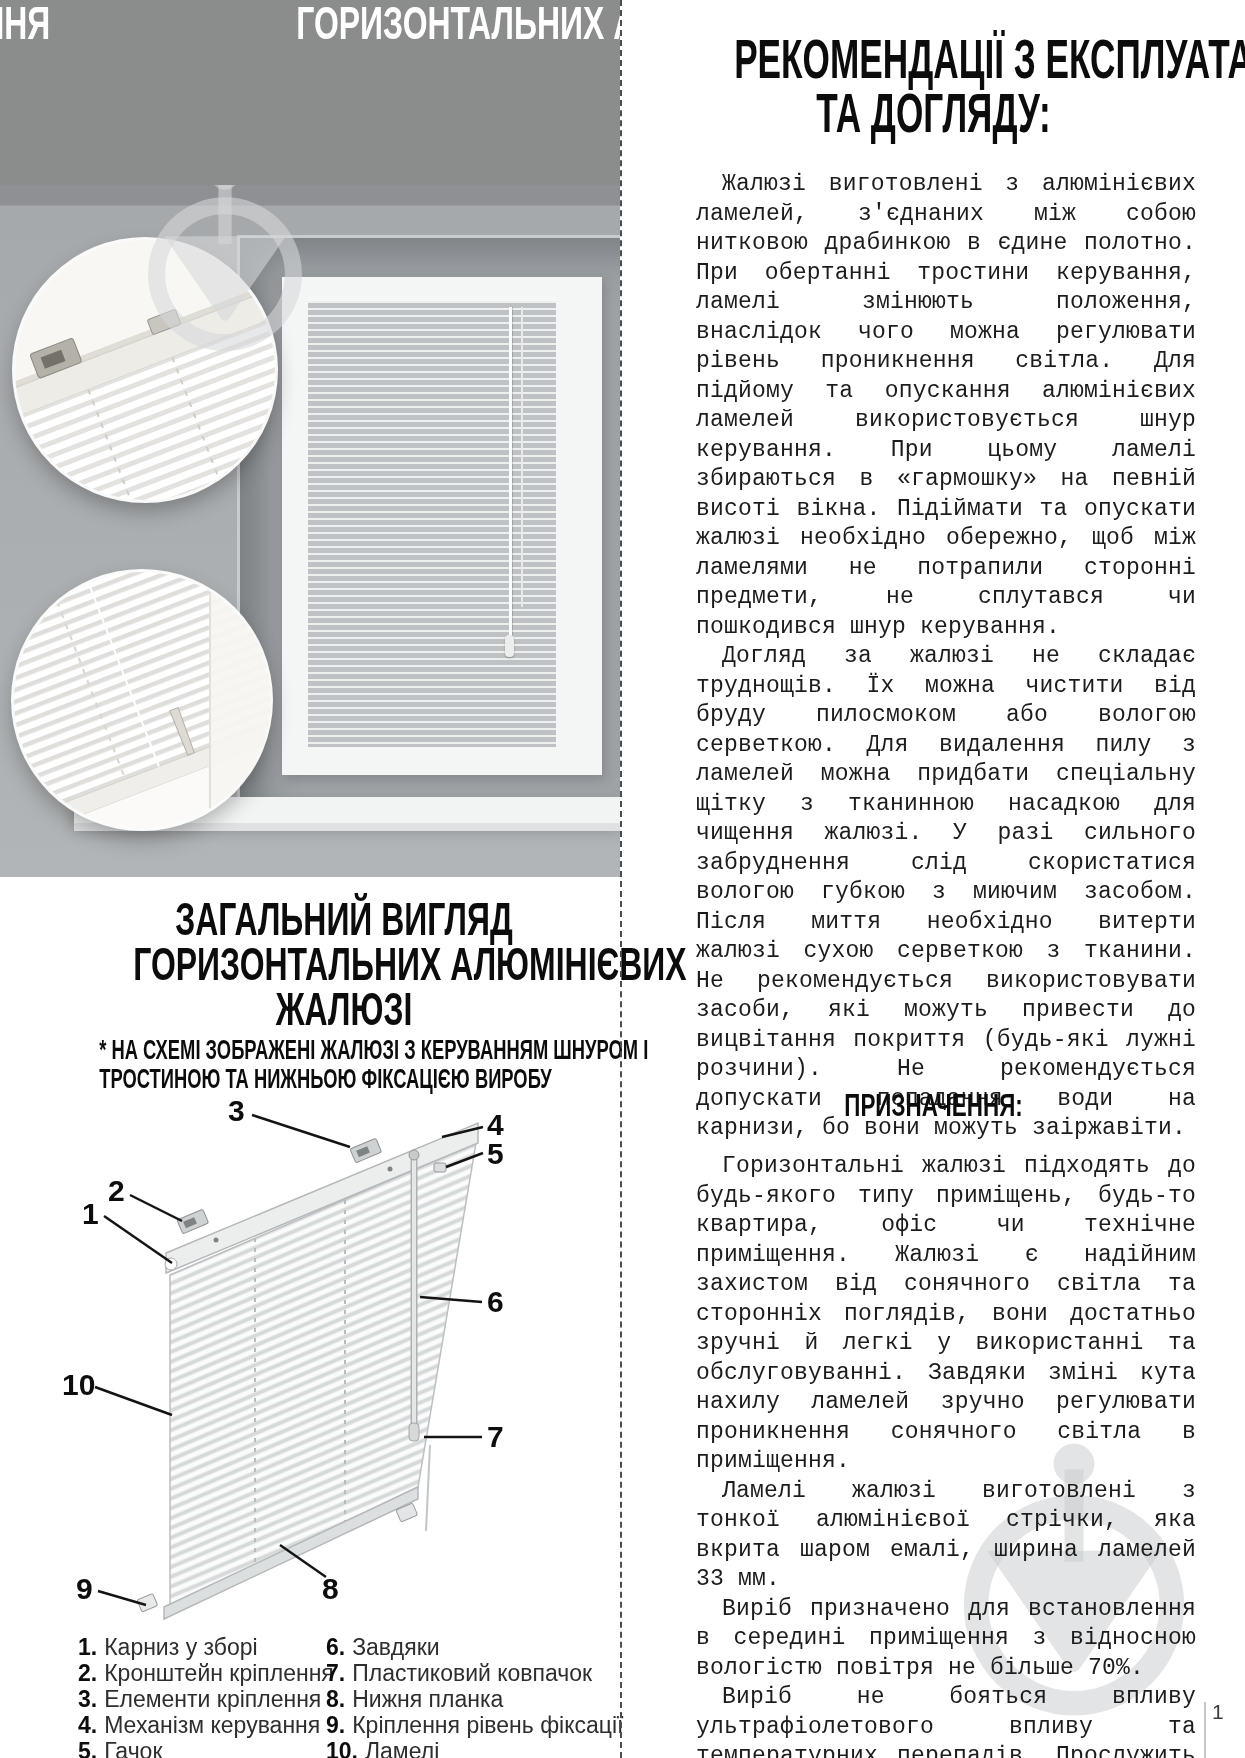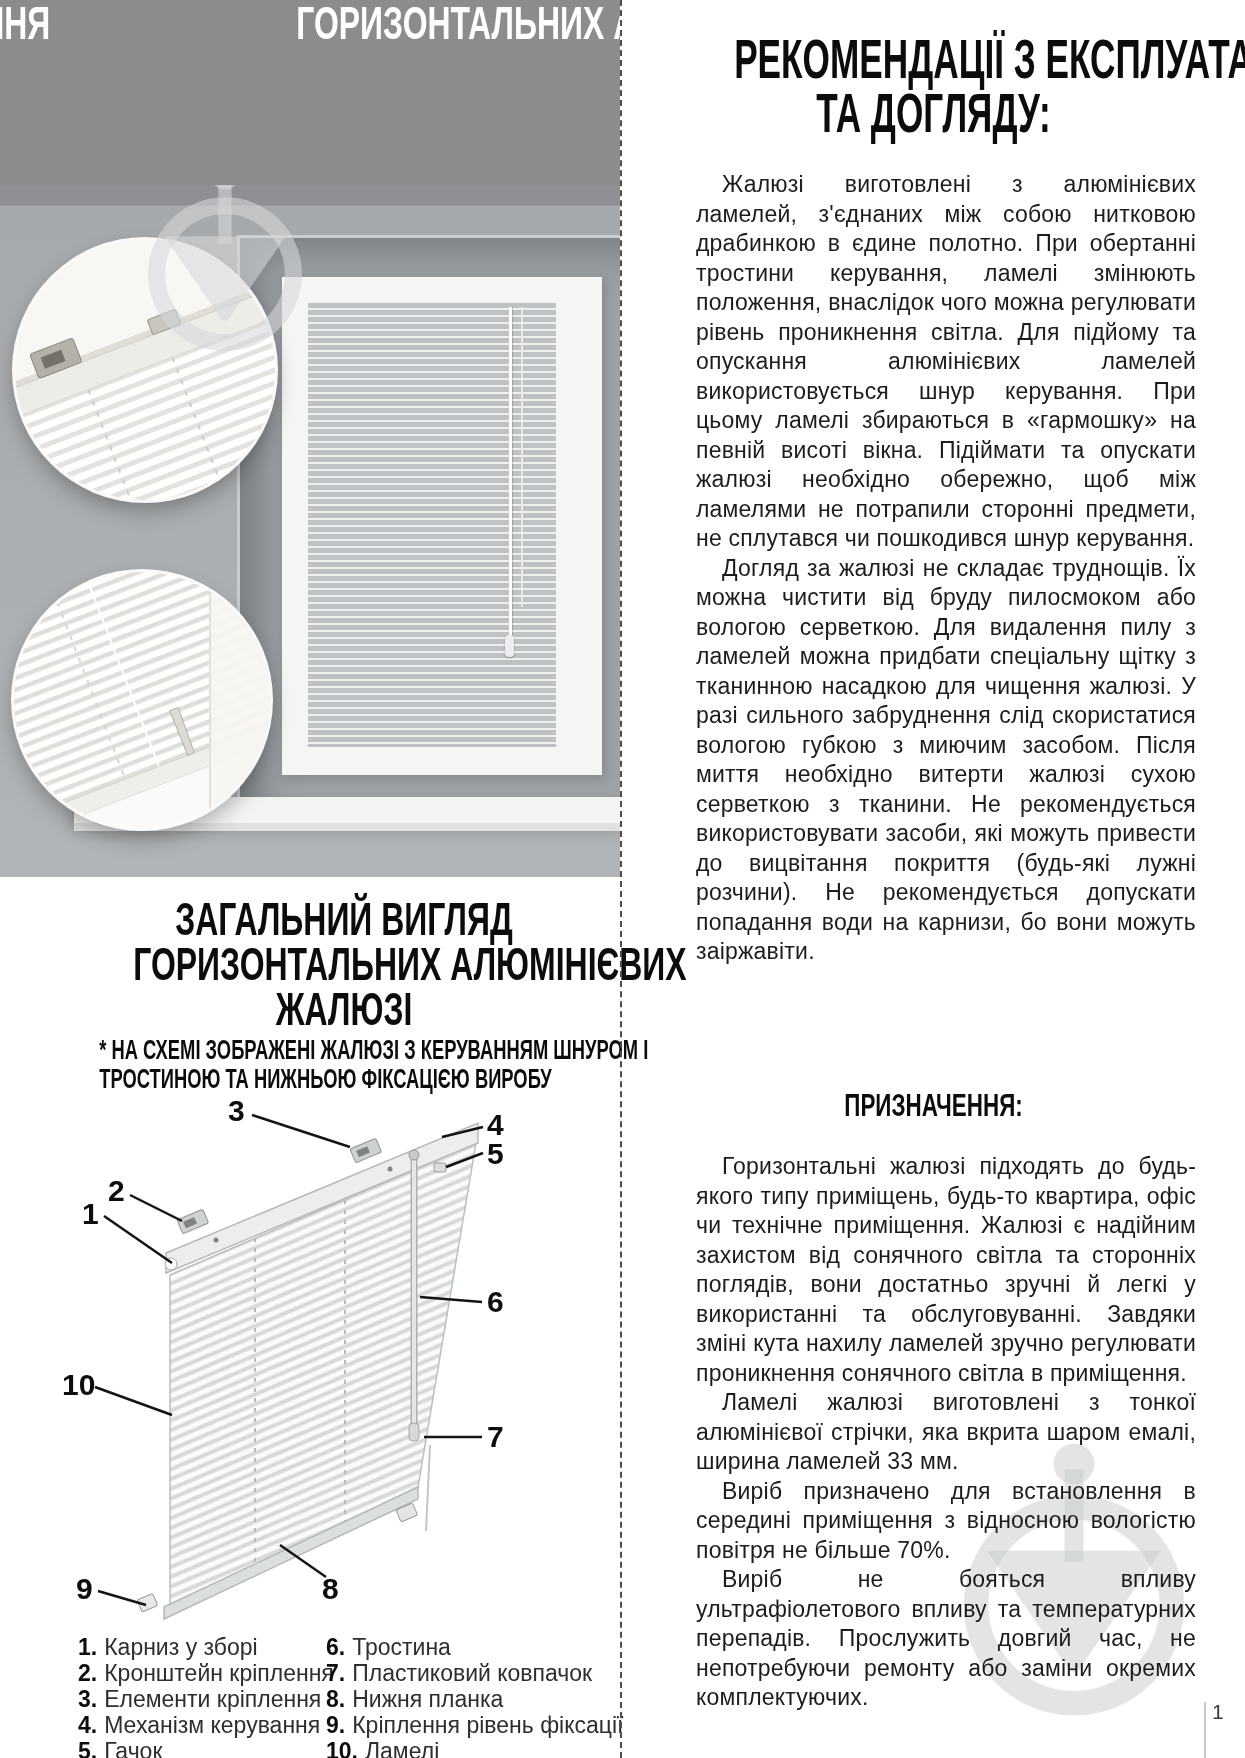--- a/index.html
+++ b/index.html
@@ -52,21 +52,21 @@
   .legend .colA{width:248px;}
   .legend .colB{width:344px;}
   .legend-row{font-size:23px;line-height:26px;color:#2e2e2e;white-space:nowrap;margin-left:48px;}
   .legend-row .lnum{font-weight:bold;color:#0d0d0d;margin-right:7px;}
   
   .right-col{position:absolute;left:622px;top:0;width:623px;height:1758px;}
   .rec-head{position:absolute;left:0;top:32px;width:100%;text-align:center;
     font-size:55px;line-height:54px;color:#0c0c0c;}
   .rec-head .ln{transform:scaleX(.64);}
   .body-text{position:absolute;left:74px;width:500px;text-align:justify;
-    font-size:23px;line-height:29.5px;color:#1c1c1c;letter-spacing:.2px;}
+    font-size:23px;line-height:29.5px;color:#1c1c1c;letter-spacing:.2px;font-family:Liberation Mono, monospace;}
   .body-text p{margin:0;text-indent:26px;}
   .care-body{top:170px;}
   .purpose-head{position:absolute;left:0;top:1080px;width:100%;text-align:center;
     font-size:32px;line-height:50px;color:#0c0c0c;}
   .purpose-head .ln{transform:scaleX(.70);}
   .purpose-body{top:1152px;}
   .wm-right{position:absolute;left:316px;top:1442px;width:272px;height:283px;color:rgba(203,206,207,.55);}
   .pageline{position:absolute;left:582px;top:1702px;width:2px;height:56px;background:#c4c6c7;}
   .pagenum{position:absolute;left:590px;top:1700px;font-size:21px;color:#3c3c3c;}
 </style>
@@ -234,21 +234,21 @@
 
   <div class="legend">
     <div class="colA">
       <div class="legend-row"><span class="lnum">1.</span><span>Карниз у зборі</span></div>
       <div class="legend-row"><span class="lnum">2.</span><span>Кронштейн кріплення</span></div>
       <div class="legend-row"><span class="lnum">3.</span><span>Елементи кріплення</span></div>
       <div class="legend-row"><span class="lnum">4.</span><span>Механізм керування</span></div>
       <div class="legend-row"><span class="lnum">5.</span><span>Гачок</span></div>
     </div>
     <div class="colB">
-      <div class="legend-row"><span class="lnum">6.</span><span>Тростина</span></div>
+      <div class="legend-row"><span class="lnum">6.</span><span>Завдяки</span></div>
       <div class="legend-row"><span class="lnum">7.</span><span>Пластиковий ковпачок</span></div>
       <div class="legend-row"><span class="lnum">8.</span><span>Нижня планка</span></div>
       <div class="legend-row"><span class="lnum">9.</span><span>Кріплення рівень фіксації</span></div>
       <div class="legend-row"><span class="lnum">10.</span><span>Ламелі</span></div>
     </div>
   </div>
 
   <div class="divider"></div>
 
   <div class="right-col">

